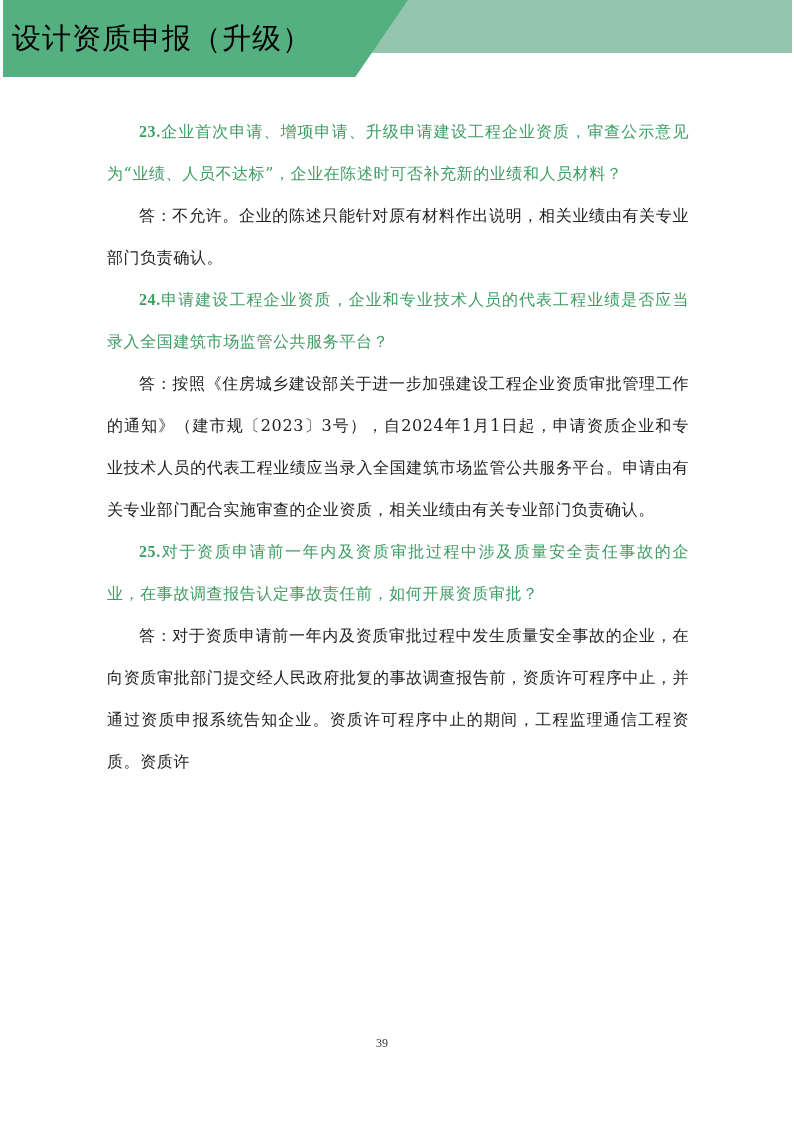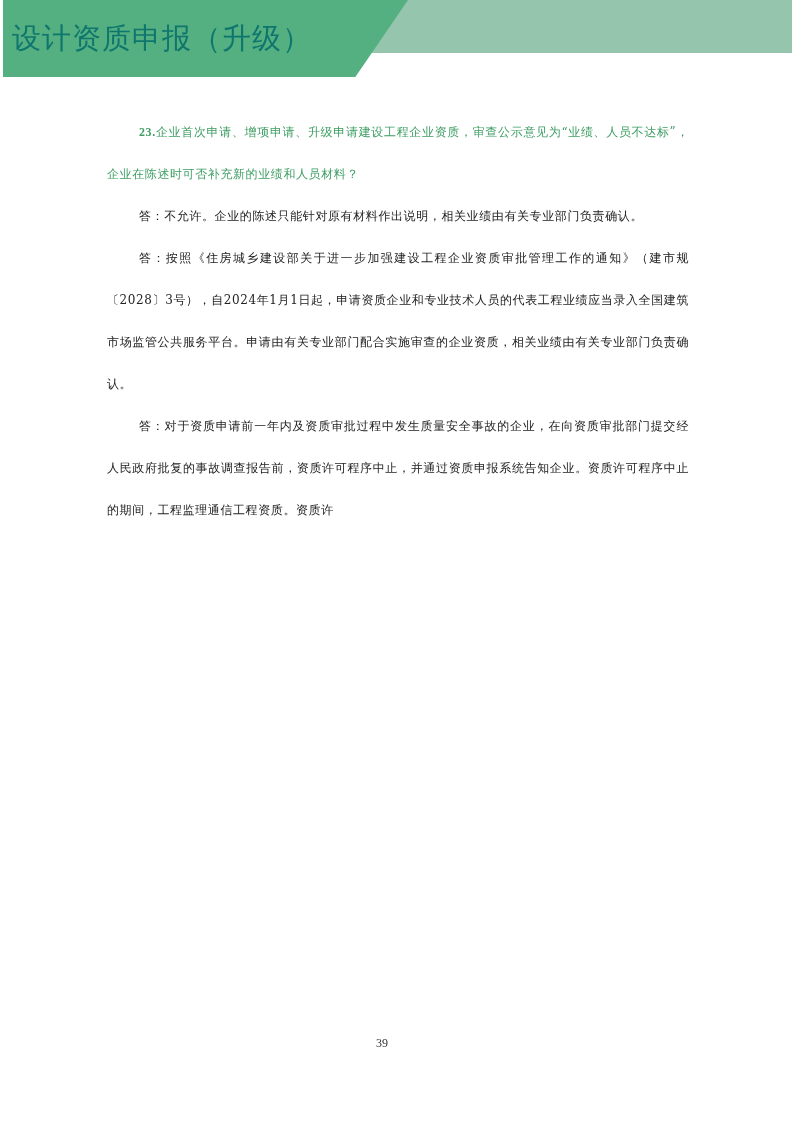--- a/index.html
+++ b/index.html
@@ -2,37 +2,39 @@
 <html><head>
 <meta charset="utf-8">
 <style>
   html, body { margin:0; padding:0; }
   body { width:794px; height:1123px; background:#ffffff; position:relative; overflow:hidden;
          font-family: "DejaVu Serif", "Liberation Serif", serif; }
   .band-light { position:absolute; left:340px; top:0; width:452px; height:53px; background:#95c5ad; }
   .band-dark { position:absolute; left:3px; top:0; width:405px; height:77px; background:#54b080;
                clip-path: polygon(0 0, 100% 0, 87% 100%, 0 100%); }
   .header-title { position:absolute; left:12px; top:16px; font-family:"DejaVu Sans", "Liberation Sans", sans-serif;
-                  font-size:29px; color:#0f766e; letter-spacing:1px; line-height:44px; white-space:nowrap; }
+                  font-size:29px; color:#000000; letter-spacing:1px; line-height:44px; white-space:nowrap; }
   .content { position:absolute; left:107px; top:111px; width:582px; }
-  .para { font-size:12px; line-height:42px; color:#222; text-align:justify; text-indent:32px; margin:0; letter-spacing:0.6px; }
+  .para { font-size:16px; line-height:42px; color:#222; text-align:justify; text-indent:32px; margin:0; letter-spacing:0.6px; }
   .q { color:#3e9d63; }
   .q .num { font-weight:bold; font-family:"Liberation Serif", serif; }
   .page-num { position:absolute; left:0; width:764px; top:1036px; text-align:center; font-size:12px; color:#333;
               font-family:"Liberation Serif", serif; }
 </style>
 </head>
 <body>
 
 <div class="band-light"></div>
 <div class="band-dark"></div>
 <div class="header-title">设计资质申报（升级）</div>
 
 <div class="content">
   <p class="para q"><span class="num">23.</span><span>企业首次申请、增项申请、升级申请建设工程企业资质，审查公示意见为“业绩、人员不达标”，企业在陈述时可否补充新的业绩和人员材料？</span></p>
   <p class="para">答：不允许。企业的陈述只能针对原有材料作出说明，相关业绩由有关专业部门负责确认。</p>
 
-  <p class="para">答：按照《住房城乡建设部关于进一步加强建设工程企业资质审批管理工作的通知》（建市规〔2028〕3号），自2024年1月1日起，申请资质企业和专业技术人员的代表工程业绩应当录入全国建筑市场监管公共服务平台。申请由有关专业部门配合实施审查的企业资质，相关业绩由有关专业部门负责确认。</p>
+  <p class="para q"><span class="num">24.</span><span>申请建设工程企业资质，企业和专业技术人员的代表工程业绩是否应当录入全国建筑市场监管公共服务平台？</span></p>
+  <p class="para">答：按照《住房城乡建设部关于进一步加强建设工程企业资质审批管理工作的通知》（建市规〔2023〕3号），自2024年1月1日起，申请资质企业和专业技术人员的代表工程业绩应当录入全国建筑市场监管公共服务平台。申请由有关专业部门配合实施审查的企业资质，相关业绩由有关专业部门负责确认。</p>
 
+  <p class="para q"><span class="num">25.</span><span>对于资质申请前一年内及资质审批过程中涉及质量安全责任事故的企业，在事故调查报告认定事故责任前，如何开展资质审批？</span></p>
   <p class="para">答：对于资质申请前一年内及资质审批过程中发生质量安全事故的企业，在向资质审批部门提交经人民政府批复的事故调查报告前，资质许可程序中止，并通过资质申报系统告知企业。资质许可程序中止的期间，工程监理通信工程资质。资质许</p>
 </div>
 
 <div class="page-num">39</div>
 
 </body></html>

